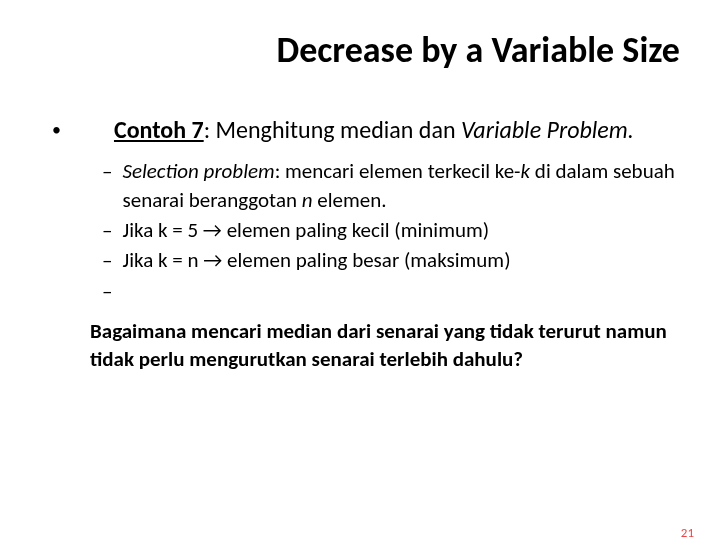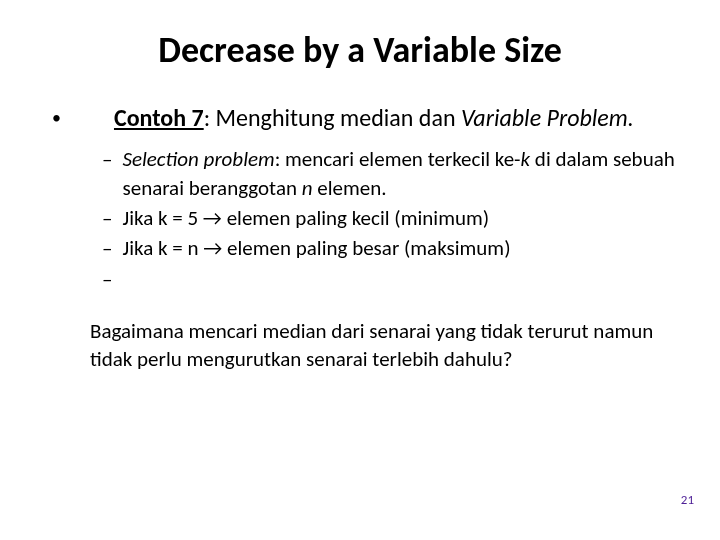--- a/index.html
+++ b/index.html
@@ -8,22 +8,22 @@
     height: 540px;
     background: #ffffff;
     font-family: Calibri, Arial, sans-serif;
     color: #000000;
     position: relative;
     padding: 28px 40px 0 40px;
   }
   .title {
     font-size: 36px;
     font-weight: bold;
-    text-align: center;
-    margin-bottom: 30px;
+    text-align: right;
+    margin-bottom: 42px;
   }
   .main-bullet {
     display: flex;
     align-items: flex-start;
     margin-bottom: 12px;
     padding-left: 12px;
   }
   .bullet-dot {
     font-size: 18px;
     line-height: 1.4;
@@ -46,28 +46,29 @@
     margin-bottom: 2px;
   }
   .dash {
     margin-right: 10px;
     flex-shrink: 0;
   }
   .closing {
     font-size: 21px;
     line-height: 1.35;
     padding-left: 50px;
-    margin-top: 24px;
+    margin-top: 12px;
+    font-weight: bold;
   }
   .page-num {
     position: absolute;
-    bottom: 33px;
+    bottom: 0;
     right: 26px;
     font-size: 13px;
-    color: #4c1d95;
+    color: #ef4444;
   }
   .bold { font-weight: bold; margin-left: 41px; }
   .ital { font-style: italic; }
   .uline { text-decoration: underline; }
   .ceil-l, .ceil-r {
     font-family: "Times New Roman", serif;
   }
 </style>
 </head>
 <body>

